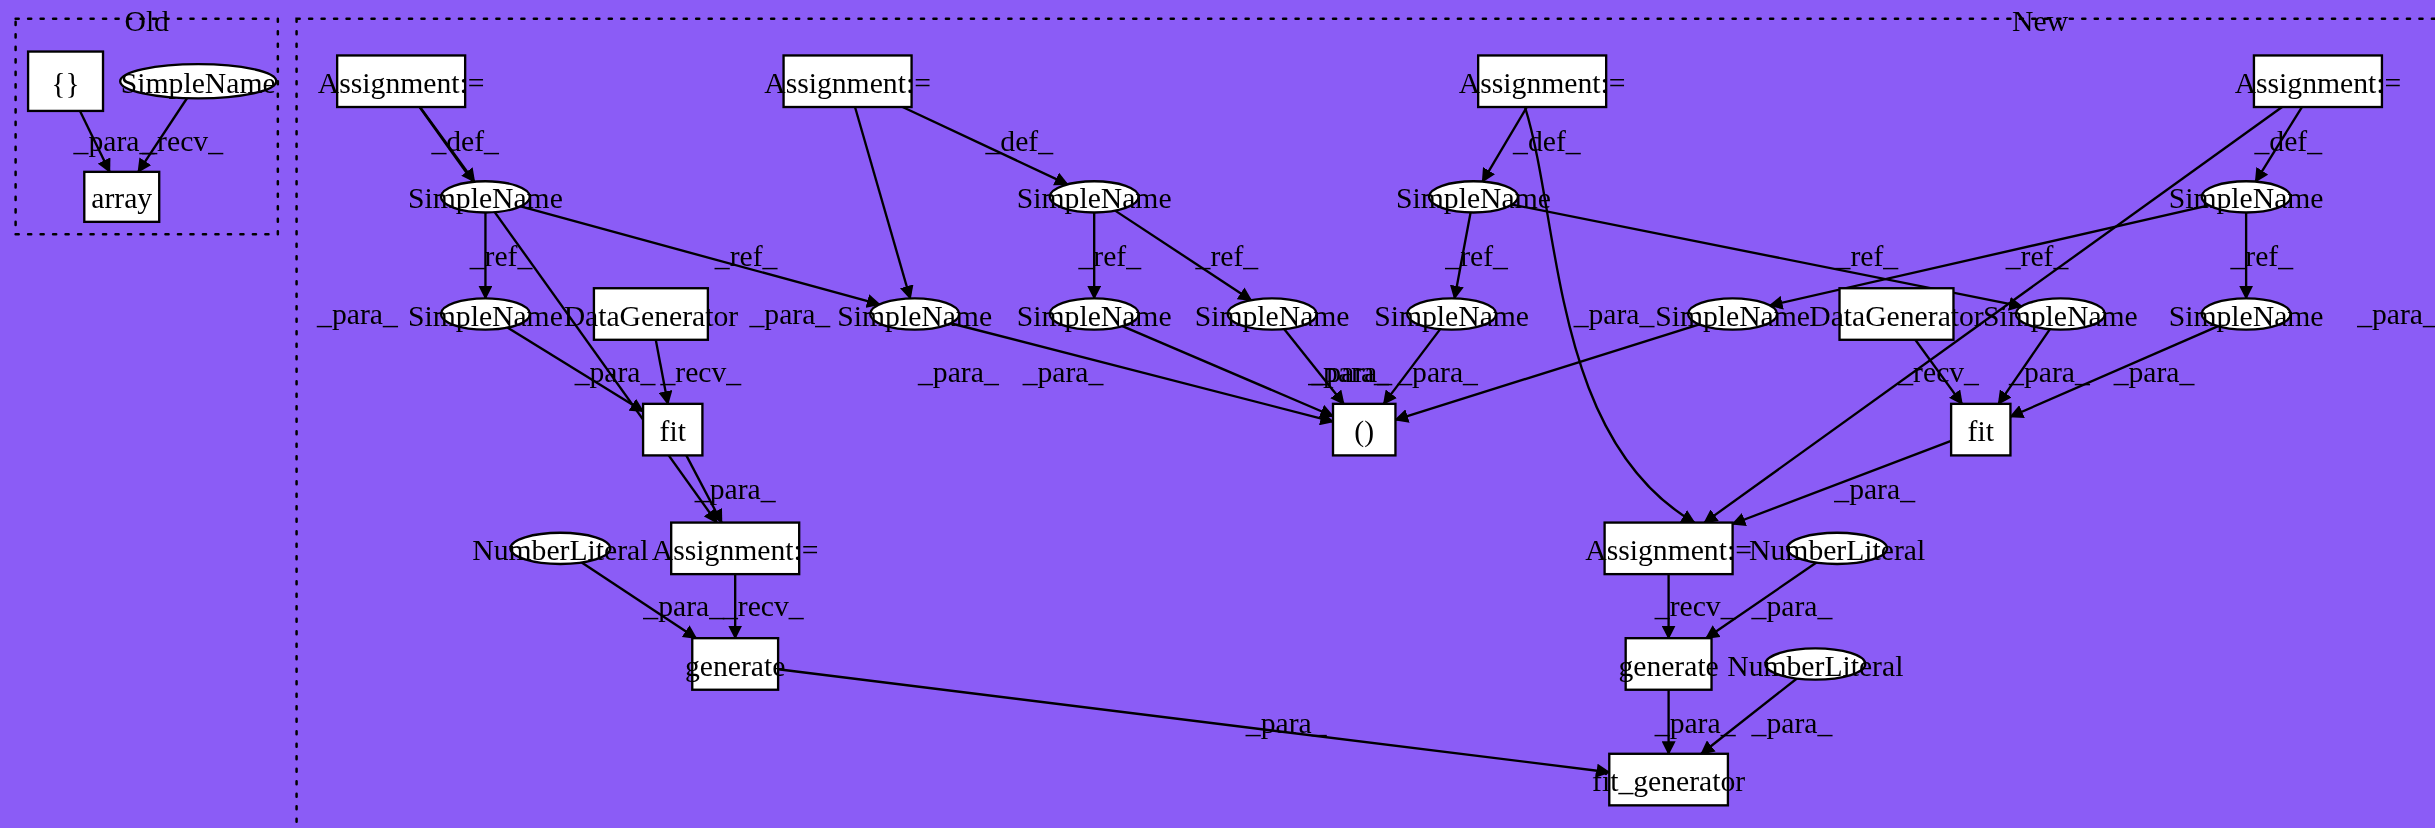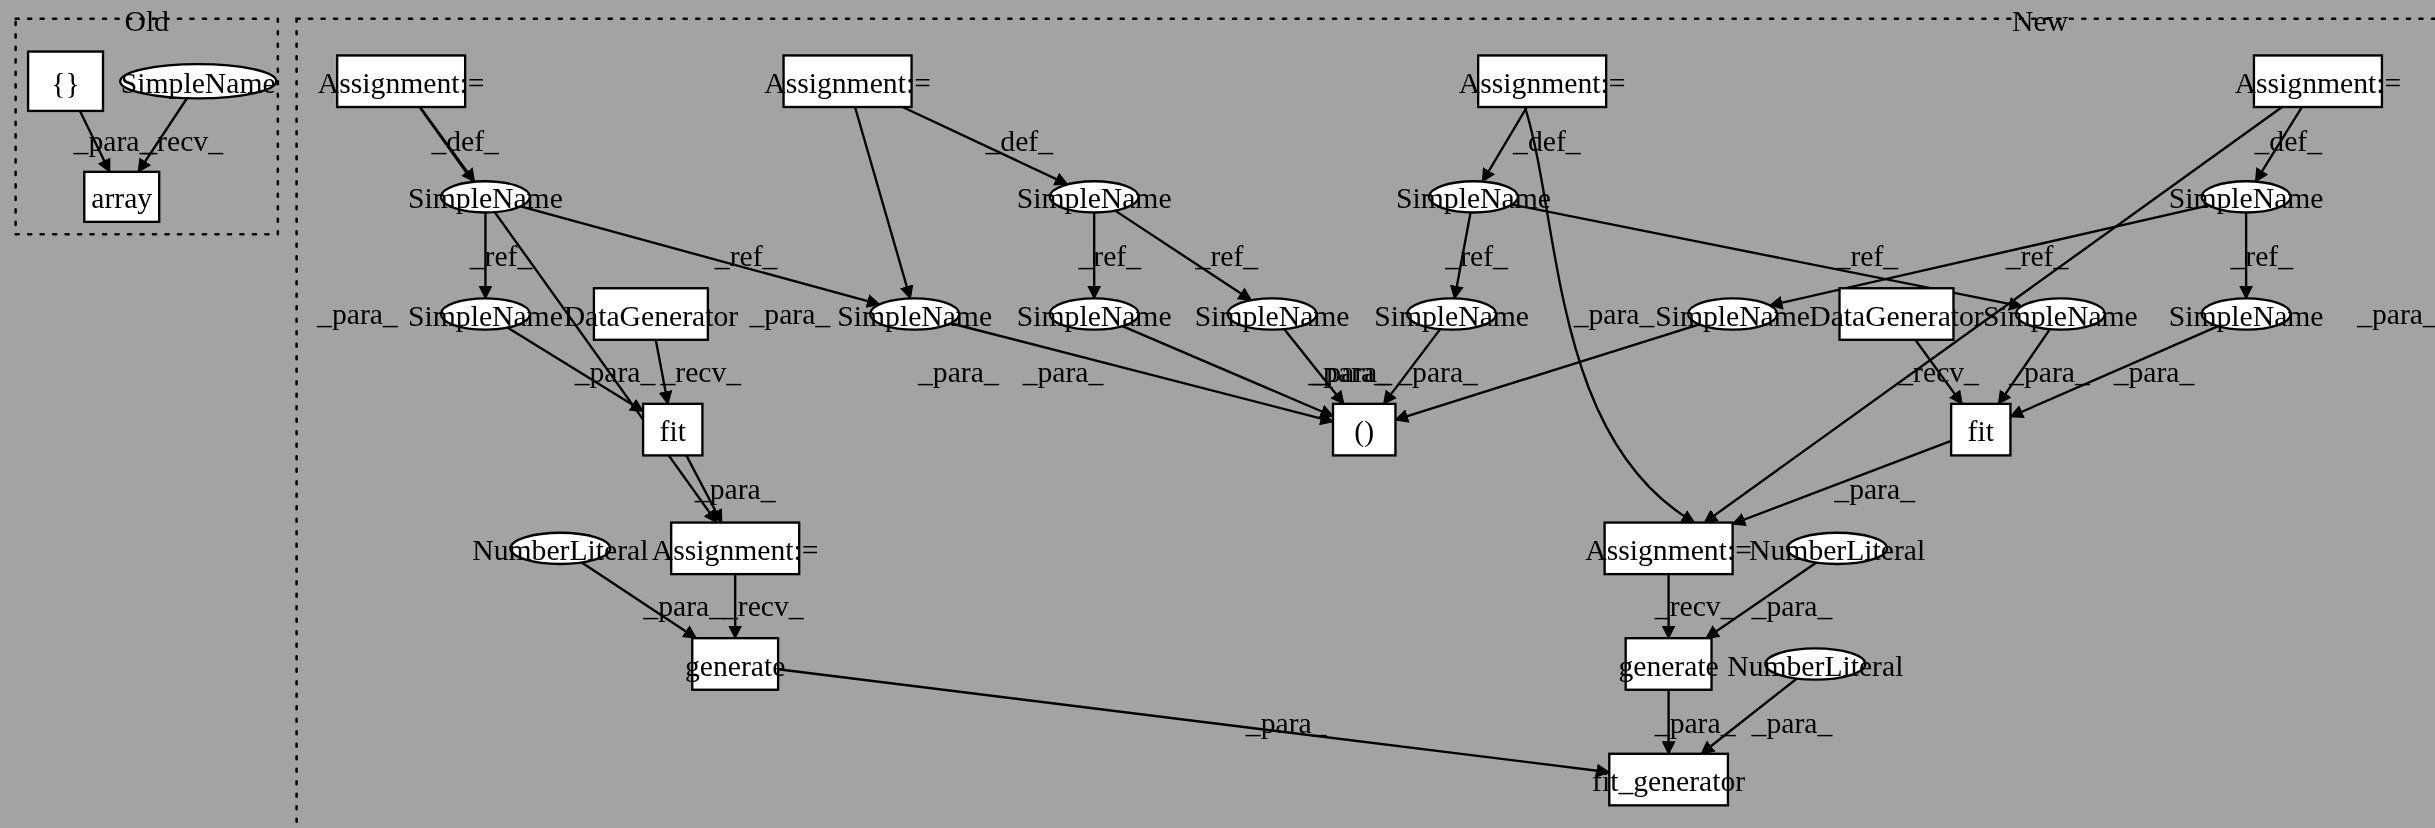--- a/index.html
+++ b/index.html
@@ -4,21 +4,21 @@
 <style>
   html, body {
     margin: 0;
     padding: 0;
     background: #ffffff;
   }
   #canvas {
     position: relative;
     width: 2435px;
     height: 828px;
-    background: #a3a3a3;
+    background: #8b5cf6;
     font-family: "Liberation Serif", "DejaVu Serif", serif;
     overflow: hidden;
   }
   svg#graph {
     position: absolute;
     left: 0;
     top: 0;
     width: 2435px;
     height: 828px;
   }

